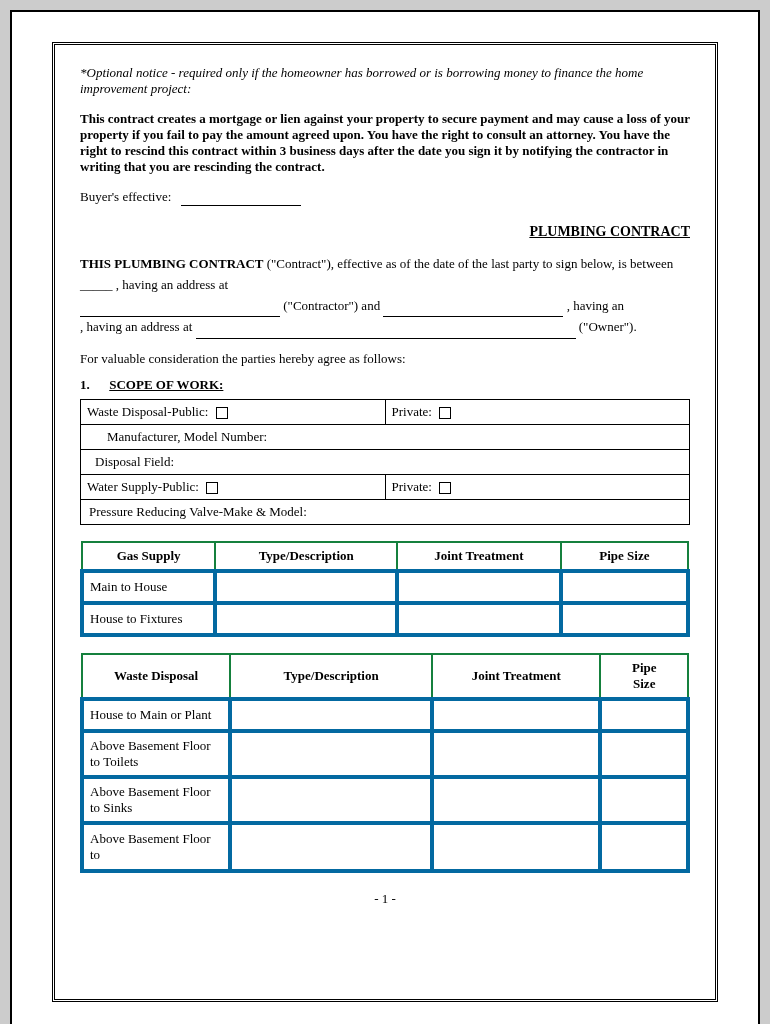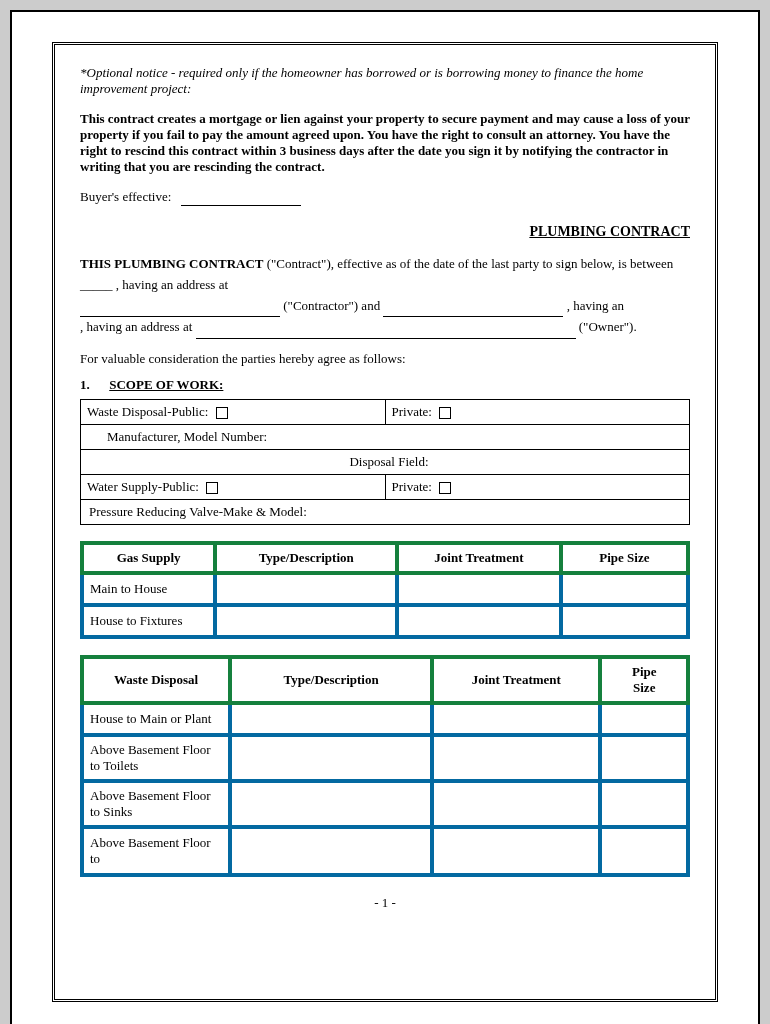--- a/index.html
+++ b/index.html
@@ -94,21 +94,21 @@
       vertical-align: middle;
     }
     
     .data-table {
       width: 100%;
       border-collapse: collapse;
       margin-bottom: 16px;
       font-size: 13px;
     }
     .data-table th {
-      border: 4px solid #15803d;
+      border: 2px solid #15803d;
       padding: 5px 6px;
       text-align: center;
       font-weight: bold;
       background: #fff;
       margin-left: 46px;
     }
     .data-table td {
       border: 4px solid #0369a1;
       padding: 6px 6px;
       vertical-align: top;
@@ -180,21 +180,21 @@
           <td style="width:50%;">
             Private:&nbsp;<span class="checkbox"></span>
           </td>
         </tr>
         <tr>
           <td colspan="2" style="padding-left:26px;">
             Manufacturer, Model Number:
           </td>
         </tr>
         <tr>
-          <td colspan="2" style="padding-left:14px;text-align:center;">
+          <td colspan="2" style="padding-left:14px;">
             Disposal Field:
           </td>
         </tr>
         <tr>
           <td style="width:50%;">
             Water Supply-Public:&nbsp;<span class="checkbox"></span>
           </td>
           <td style="width:50%;">
             Private:&nbsp;<span class="checkbox"></span>
           </td>

